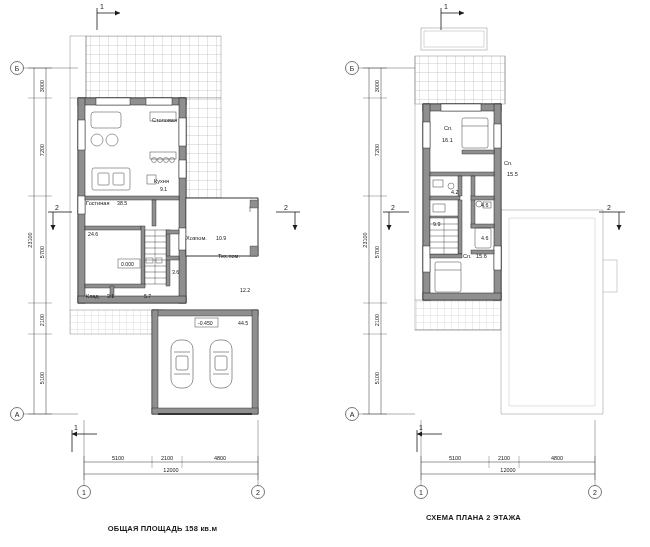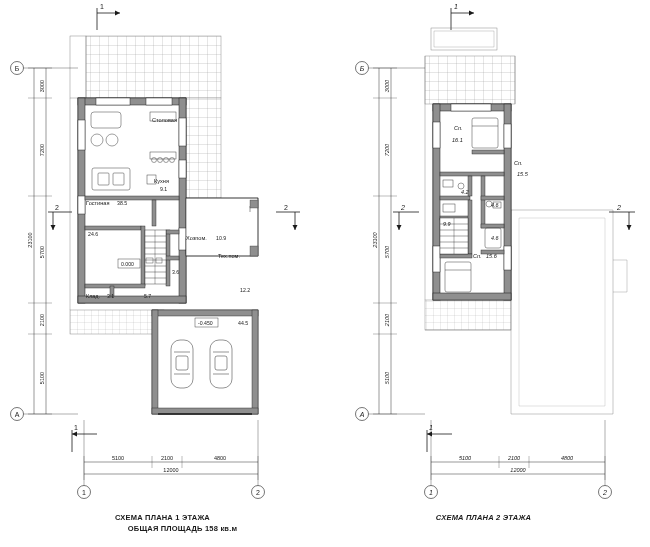--- a/index.html
+++ b/index.html
@@ -1,24 +1,24 @@
 <!DOCTYPE html>
 <html><head>
 <meta charset="utf-8">
 <style>
   html,body{margin:0;padding:0;background:#ffffff;}
   body{width:650px;height:547px;overflow:hidden;font-family:"Liberation Sans",sans-serif;color:#1a1a1a;}
   #root{position:relative;width:650px;height:547px;}
   .plan{position:absolute;top:0;height:547px;width:325px;}
   .plan.left{left:0;}
-  .plan.right{left:321px;font-style:italic;}
+  .plan.right{left:311px;}
   svg{display:block;}
   .cap{position:absolute;left:0;width:325px;text-align:center;font-size:7.5px;font-weight:bold;letter-spacing:.2px;}
   .cap1{top:513px;}
-  .cap2{top:524px;margin-left:20px;}
+  .cap2{top:524px;}
 </style>
 </head>
 <body>
 
 <div id="root">
 
   <div class="plan left">
   <svg width="325" height="510" viewBox="0 0 325 510">
     <defs>
       <pattern id="tile1" width="9" height="9" patternUnits="userSpaceOnUse">
@@ -236,21 +236,20 @@
         <text x="198" y="325" font-size="5.2">-0.450</text>
         <text x="238" y="325" font-size="5.2">44.5</text>
       </g>
       <g stroke="#1a1a1a" stroke-width="0.4" fill="none">
         <rect x="118" y="259" width="22" height="9"></rect>
         <rect x="195" y="318" width="23" height="9"></rect>
       </g>
     </g>
   </svg>
 
-  <div class="cap cap1">СХЕМА ПЛАНА 1 ЭТАЖА</div>
   <div class="cap cap2">ОБЩАЯ ПЛОЩАДЬ   158 кв.м</div>
   </div>
 
   <div class="plan right">
   <svg width="325" height="510" viewBox="0 0 325 510">
     <defs>
       <pattern id="tile1b" width="9" height="9" patternUnits="userSpaceOnUse">
         <rect width="9" height="9" fill="#ffffff"></rect>
         <path d="M0 0 H9 M0 0 V9" stroke="#9a9a9a" stroke-width="0.5"></path>
       </pattern>

